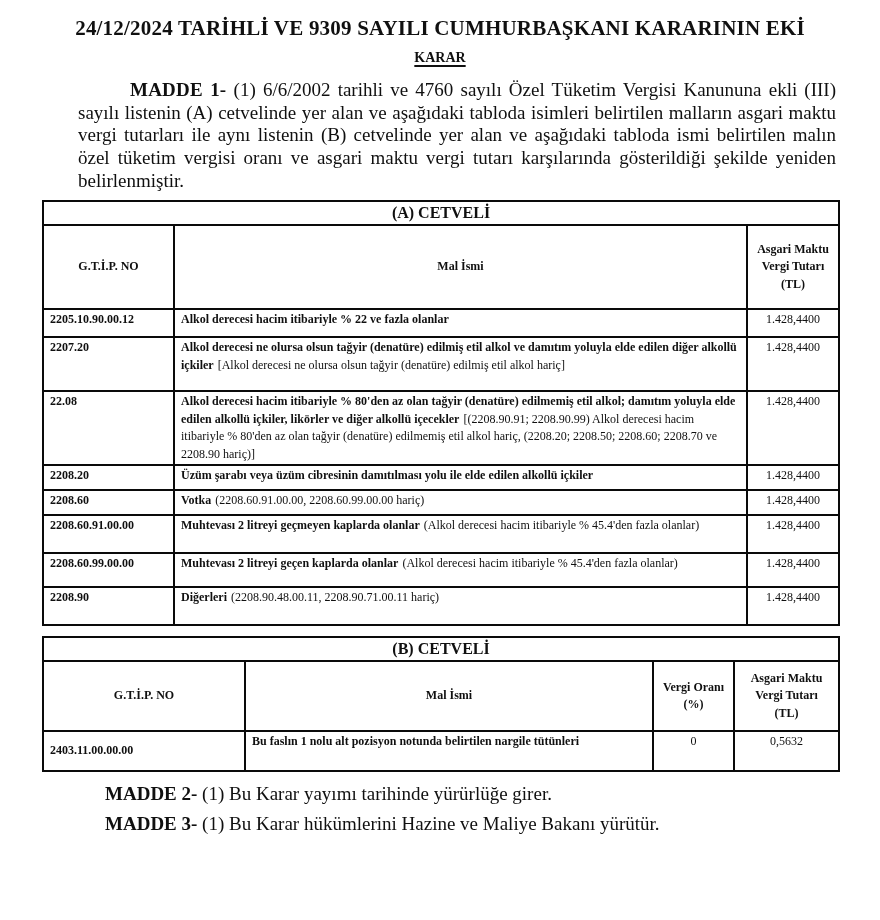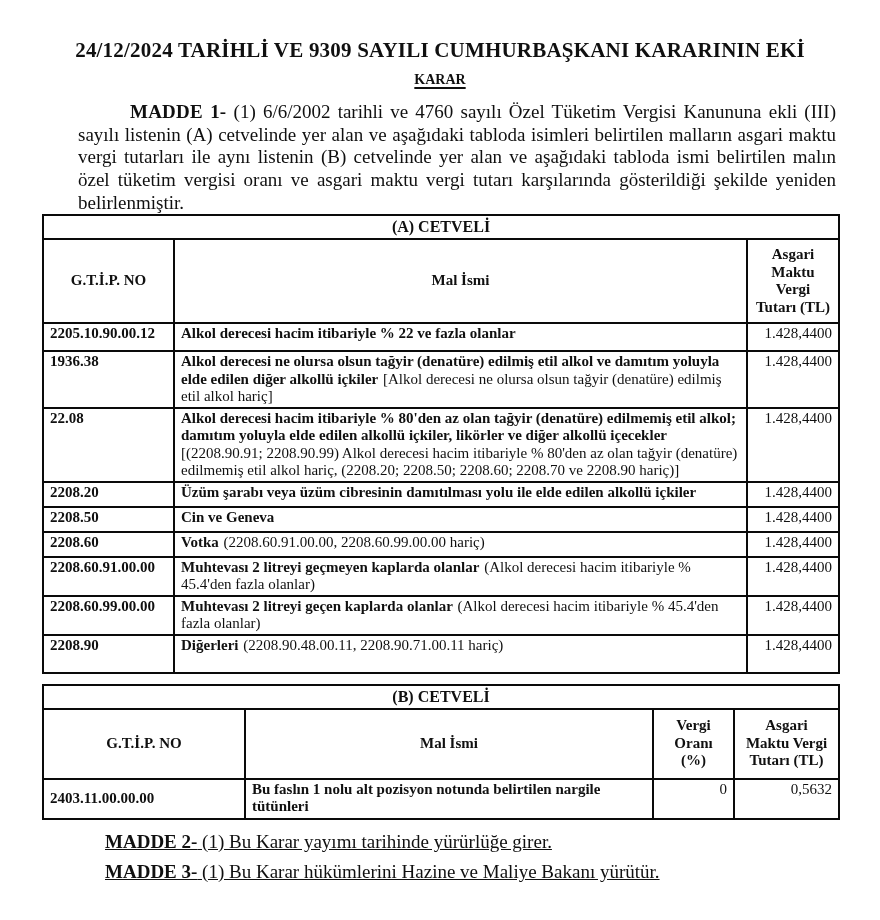--- a/index.html
+++ b/index.html
@@ -1,52 +1,52 @@
 <!DOCTYPE html>
 <html><head>
 <meta charset="utf-8">
 <style>
   html,body{margin:0;padding:0;}
   body{
     width:880px;height:920px;background:#ffffff;color:#101010;
     font-family:"Liberation Serif", serif;
     overflow:hidden;
   }
-  .page{position:relative;width:880px;height:920px;padding-top:38px;box-sizing:border-box;}
+  .page{position:relative;width:880px;height:920px;padding-top:16px;box-sizing:border-box;}
 
   
   .doc-title{text-align:center;font-weight:bold;font-size:21px;line-height:1.2;letter-spacing:0.2px;}
   .doc-subtitle{text-align:center;font-weight:bold;font-size:14px;margin-top:9px;}
   .doc-subtitle .ul{text-decoration:underline;text-decoration-thickness:2px;text-underline-offset:3px;}
 
   
   .madde1{
     margin:13px 44px 0 78px;
     font-size:19px;line-height:22.6px;
     text-align:justify;text-indent:52px;
   }
   .madde1 b{letter-spacing:0.2px;margin-top:44px;}
 
   
   table{border-collapse:collapse;table-layout:fixed;margin-left:42px;width:796px;}
-  td{border:2px solid #0a0a0a;padding:1px 6px;vertical-align:top;font-size:15px;line-height:17.5px;}
+  td{border:2px solid #0a0a0a;padding:1px 6px;vertical-align:top;font-size:12px;line-height:17.5px;}
   tr.cap td{font-weight:bold;text-align:center;vertical-align:middle;height:20px;font-size:16px;padding:1px;}
   tr.head td{font-weight:bold;text-align:center;vertical-align:middle;line-height:17.5px;}
-  .tbl-a{}
+  .tbl-a{margin-top:8px;}
   .tbl-a tr.head td{height:80px;}
   .tbl-b{margin-top:10px;}
   .tbl-b tr.head td{height:66px;}
   td.code{font-weight:bold;}
-  td.val{text-align:right;}
+  td.val{text-align:center;}
   .tbl-b td.amt-hdr{padding:1px 10px;}
   .tbl-b td.code{vertical-align:middle;border-radius:19px;}
   .name b{padding-right:1px;}
 
   
-  .madde-line{margin:0;margin-left:105px;font-size:19px;line-height:22px;text-decoration:underline;}
+  .madde-line{margin:0;margin-left:105px;font-size:19px;line-height:22px;}
   .madde2{margin-top:11px;}
   .madde3{margin-top:8px;}
 </style>
 </head>
 <body>
 
 <div class="page">
 
   <div class="doc-title">24/12/2024 TARİHLİ VE 9309 SAYILI CUMHURBAŞKANI KARARININ EKİ</div>
   <div class="doc-subtitle">
@@ -70,37 +70,32 @@
         <td>Mal İsmi</td>
         <td>Asgari Maktu Vergi Tutarı (TL)</td>
       </tr>
 
       <tr style="height:28px">
         <td class="code">2205.10.90.00.12</td>
         <td class="name"><b>Alkol derecesi hacim itibariyle % 22 ve fazla olanlar</b><span></span></td>
         <td class="val">1.428,4400</td>
       </tr>
       <tr style="height:54px">
-        <td class="code">1936.38</td>
+        <td class="code">2207.20</td>
         <td class="name"><b>Alkol derecesi ne olursa olsun tağyir (denatüre) edilmiş etil alkol ve damıtım yoluyla elde edilen diğer alkollü içkiler</b><span> [Alkol derecesi ne olursa olsun tağyir (denatüre) edilmiş etil alkol hariç]</span></td>
         <td class="val">1.428,4400</td>
       </tr>
       <tr style="height:64px">
         <td class="code">22.08</td>
         <td class="name"><b>Alkol derecesi hacim itibariyle % 80'den az olan tağyir (denatüre) edilmemiş etil alkol; damıtım yoluyla elde edilen alkollü içkiler, likörler ve diğer alkollü içecekler</b><span> [(2208.90.91; 2208.90.99) Alkol derecesi hacim itibariyle % 80'den az olan tağyir (denatüre) edilmemiş etil alkol hariç, (2208.20; 2208.50; 2208.60; 2208.70 ve 2208.90 hariç)]</span></td>
         <td class="val">1.428,4400</td>
       </tr>
       <tr style="height:25px">
         <td class="code">2208.20</td>
         <td class="name"><b>Üzüm şarabı veya üzüm cibresinin damıtılması yolu ile elde edilen alkollü içkiler</b><span></span></td>
-        <td class="val">1.428,4400</td>
-      </tr>
-      <tr style="height:25px">
-        <td class="code">2208.50</td>
-        <td class="name"><b>Cin ve Geneva</b><span></span></td>
         <td class="val">1.428,4400</td>
       </tr>
       <tr style="height:25px">
         <td class="code">2208.60</td>
         <td class="name"><b>Votka</b><span> (2208.60.91.00.00, 2208.60.99.00.00 hariç)</span></td>
         <td class="val">1.428,4400</td>
       </tr>
       <tr style="height:38px">
         <td class="code">2208.60.91.00.00</td>
         <td class="name"><b>Muhtevası 2 litreyi geçmeyen kaplarda olanlar</b><span> (Alkol derecesi hacim itibariyle % 45.4'den fazla olanlar)</span></td>

